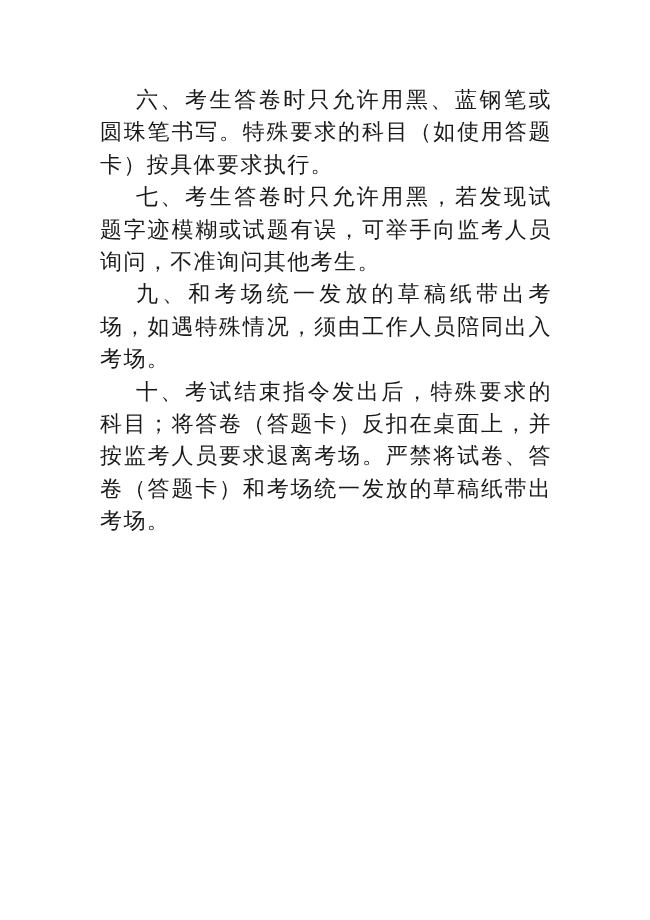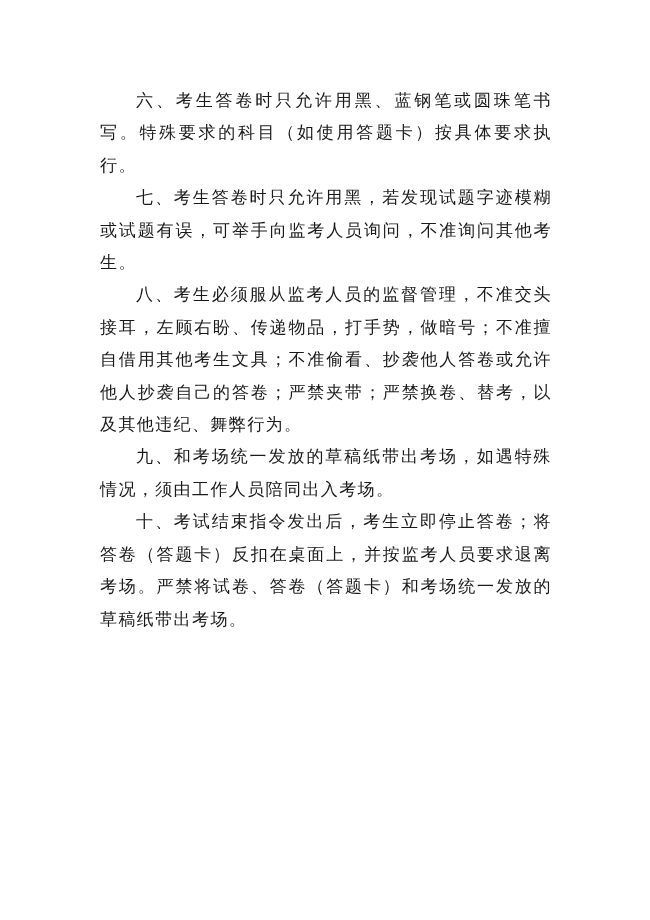--- a/index.html
+++ b/index.html
@@ -3,34 +3,33 @@
 <meta charset="utf-8">
 <style>
   html, body { margin: 0; padding: 0; background: #ffffff; }
   body { width: 650px; height: 920px; position: relative; overflow: hidden; }
   .page {
     position: absolute;
     left: 100px;
     top: 84px;
     width: 452px;
     font-family: "DejaVu Serif", "Liberation Serif", serif;
-    font-size: 17px;
+    font-size: 22px;
     line-height: 32.4px;
     color: #1a1a1a;
     letter-spacing: 1.4px;
   }
   .para {
     margin: 0;
     text-indent: 36px;
     text-align: justify;
     text-align-last: left;
   }
 </style>
 </head>
 <body>
 
 <div class="page">
   <p class="para">六、考生答卷时只允许用黑、蓝钢笔或圆珠笔书写。特殊要求的科目（如使用答题卡）按具体要求执行。</p>
   <p class="para">七、考生答卷时只允许用黑，若发现试题字迹模糊或试题有误，可举手向监考人员询问，不准询问其他考生。</p>
-  <p class="para">八、考生必须服从监考人员的监督管理，不准交头接耳，左顾右盼、传递物品，打手势，做暗号；不准擅自借用其他考生文具；不准偷看、抄袭他人答卷或允许他人抄袭自己的答卷；严禁夹带；严禁换卷、替考，以及其他违纪、舞弊行为。</p>
   <p class="para">九、和考场统一发放的草稿纸带出考场，如遇特殊情况，须由工作人员陪同出入考场。</p>
-  <p class="para">十、考试结束指令发出后，考生立即停止答卷；将答卷（答题卡）反扣在桌面上，并按监考人员要求退离考场。严禁将试卷、答卷（答题卡）和考场统一发放的草稿纸带出考场。</p>
+  <p class="para">十、考试结束指令发出后，特殊要求的科目；将答卷（答题卡）反扣在桌面上，并按监考人员要求退离考场。严禁将试卷、答卷（答题卡）和考场统一发放的草稿纸带出考场。</p>
 </div>
 
 </body></html>

